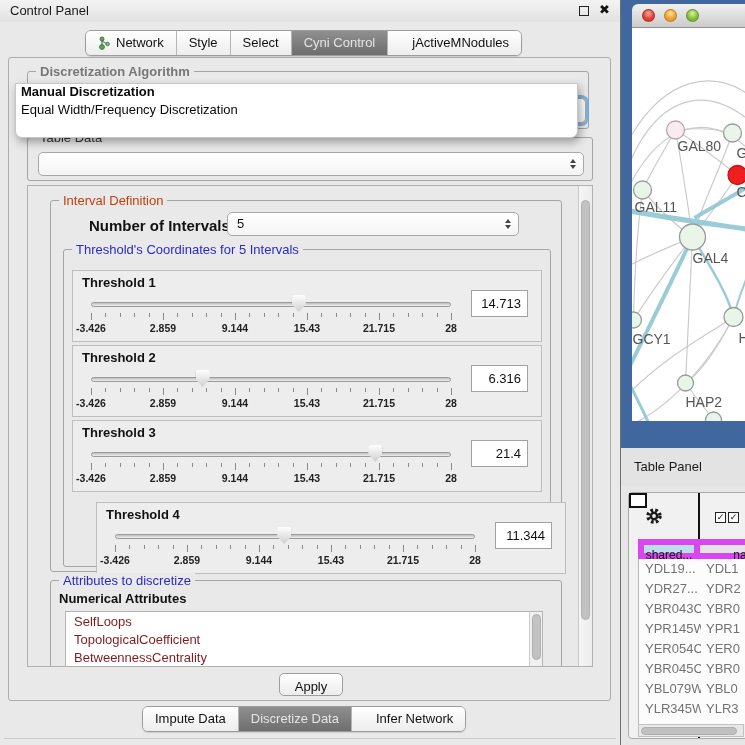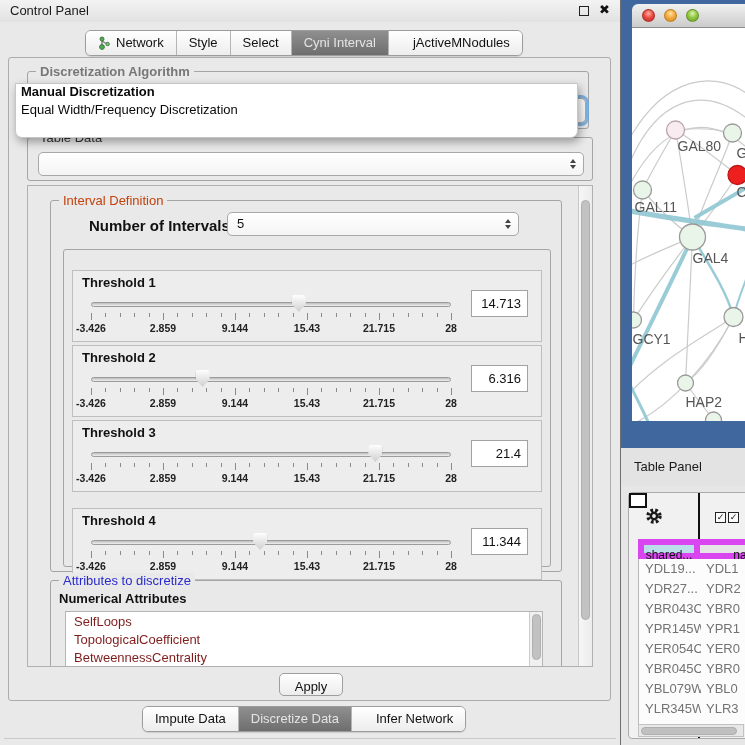--- a/index.html
+++ b/index.html
@@ -175,21 +175,21 @@
         </svg>
         <span>Network</span>
       </div>
       <div class="seg-tab">
         <span>Style</span>
       </div>
       <div class="seg-tab">
         <span>Select</span>
       </div>
       <div class="seg-tab selected">
-        <span>Cyni Interval</span>
+        <span>Cyni Control</span>
       </div>
       <div class="seg-tab">
         <span>jActiveMNodules</span>
       </div>
     </div>
 
     <div class="cp-content">
 
       <div class="group" id="algo-group" style="left:18px;top:13px;width:562px;height:58px;">
         <span class="gtitle gray">Discretization Algorithm</span>
@@ -223,20 +223,21 @@
           <span class="niv-label">Number of Intervals</span>
           <div class="combo" id="niv-combo">
             <span>5</span>
             <span class="stepper">
                 <i class="up"></i>
                 <i class="down"></i>
               </span>
           </div>
 
           <div class="group" id="thresh-group">
+            <span class="gtitle blue">Threshold's Coordinates for 5 Intervals</span>
 
             <div class="threshold-box" style="top:20px;">
               <span class="tlabel">Threshold 1</span>
               <div class="track"></div>
               <div class="thumb" style="left: 218.8px;"></div>
               <div class="ticks">
                   <span class="tick major" style="left: 0%;"></span>
                   <span class="tick" style="left: 4%;"></span>
                   <span class="tick" style="left: 8%;"></span>
                   <span class="tick" style="left: 12%;"></span>
@@ -353,21 +354,21 @@
                   <span style="left: 0%;">-3.426</span>
                   <span style="left: 20%;">2.859</span>
                   <span style="left: 40%;">9.144</span>
                   <span style="left: 60%;">15.43</span>
                   <span style="left: 80%;">21.715</span>
                   <span style="left: 100%;">28</span>
                 </div>
               <div class="vfield">21.4</div>
             </div>
 
-            <div class="threshold-box" style="top:258px;">
+            <div class="threshold-box" style="top:252px;margin-left:24px;">
               <span class="tlabel">Threshold 4</span>
               <div class="track"></div>
               <div class="thumb" style="left: 180.2px;"></div>
               <div class="ticks">
                   <span class="tick major" style="left: 0%;"></span>
                   <span class="tick" style="left: 4%;"></span>
                   <span class="tick" style="left: 8%;"></span>
                   <span class="tick" style="left: 12%;"></span>
                   <span class="tick" style="left: 16%;"></span>
                   <span class="tick major" style="left: 20%;"></span>

